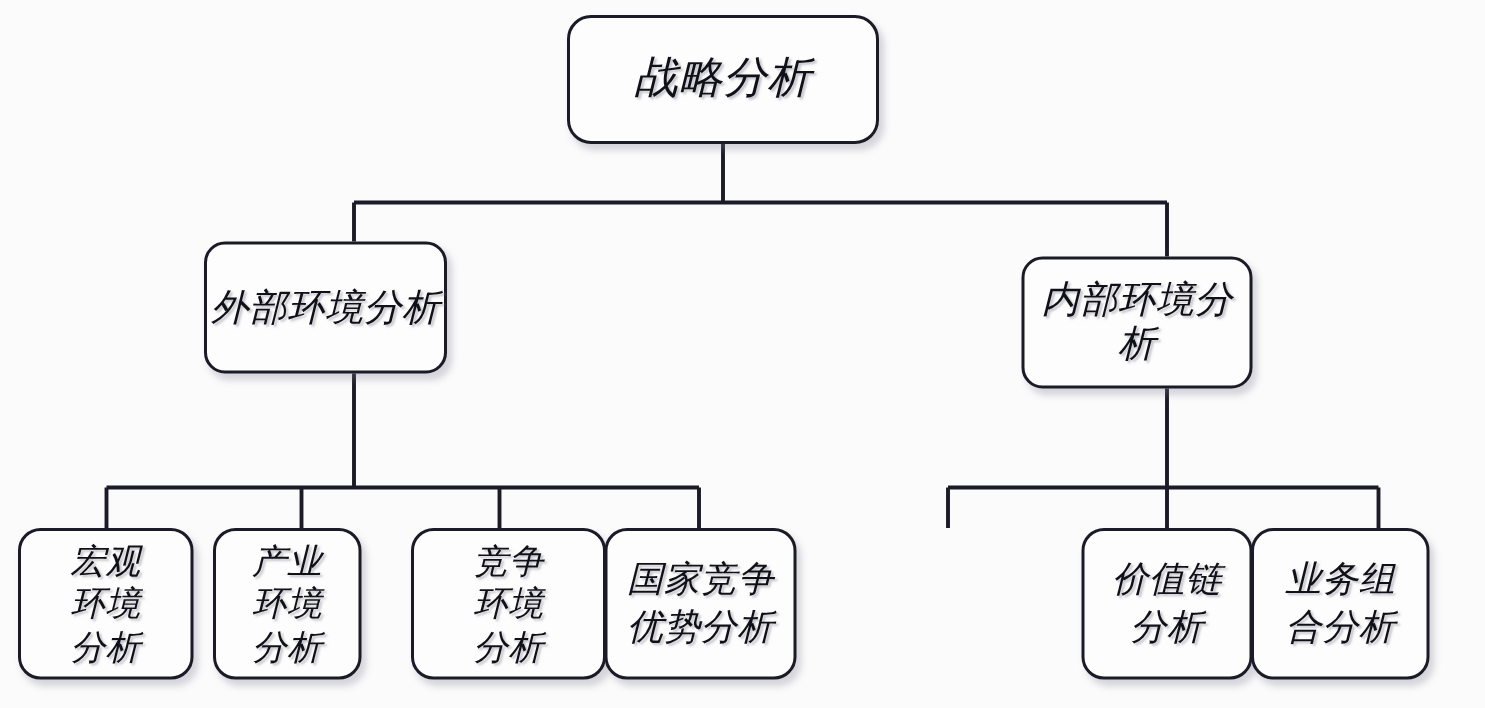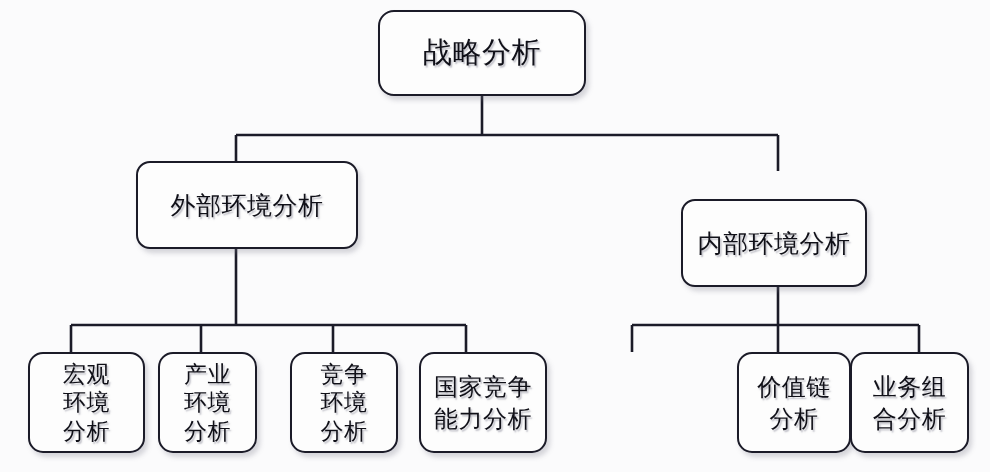--- a/index.html
+++ b/index.html
@@ -38,20 +38,21 @@
     box-sizing: border-box;
     background: #fdfdfd;
     border: 2.5px solid #1b1b28;
     border-radius: 14px;
     display: flex;
     align-items: center;
     justify-content: center;
     text-align: center;
     color: #101018;
     box-shadow: 3px 4px 5px rgba(120,120,135,0.30);
+    font-style: italic;
   }
 
   .node .label {
     display: block;
     width: 100%;
     line-height: 1.16;
     letter-spacing: 0.5px;
     font-weight: 500;
     white-space: pre-line;
     text-shadow: 1.5px 1.5px 1.6px rgba(140,140,155,0.55);
@@ -64,40 +65,39 @@
     width: 208px;
     height: 86px;
     border-radius: 16px;
   }
   #node-root .label { font-size: 29px; }
 
   
   #node-external {
     left: 136px;
     top: 161px;
-    width: 222px;
+    width: 162px;
     height: 88px;
   }
   #node-internal {
     left: 681px;
     top: 171px;
-    width: 186px;
+    width: 154px;
     height: 88px;
-    margin-top: 28px;
   }
   #node-external .label,
   #node-internal .label { font-size: 25px; }
 
   
-  .leaf { top: 352px; height: 101px; border-radius: 15px; margin-left: 16px; }
+  .leaf { top: 352px; height: 101px; border-radius: 15px; }
   .leaf .label { font-size: 23px; line-height: 1.24; }
 
   #node-macro      { left: 12px;  width: 117px; }
   #node-industry   { left: 142px; width: 99px; }
-  #node-competitive{ left: 274px; width: 108px; }
+  #node-competitive{ left: 274px; width: 130px; }
   #node-national   { left: 403px; width: 128px; }
   #node-resources  { left: 557px; width: 153px; }
   #node-valuechain { left: 721px; width: 114px; text-align: center; }
   #node-portfolio  { left: 834px; width: 119px; }
 
   #node-national .label,
   #node-resources .label,
   #node-valuechain .label,
   #node-portfolio .label { font-size: 24px; line-height: 1.3; }
 </style>
@@ -152,21 +152,21 @@
 环境
 分析</span>
   </div>
   <div class="node leaf" id="node-competitive">
     <span class="label">竞争
 环境
 分析</span>
   </div>
   <div class="node leaf" id="node-national">
     <span class="label">国家竞争
-能力分析</span>
+优势分析</span>
   </div>
 
   <div class="node leaf" id="node-valuechain">
     <span class="label">价值链
 分析</span>
   </div>
   <div class="node leaf" id="node-portfolio">
     <span class="label">业务组
 合分析</span>
   </div>

